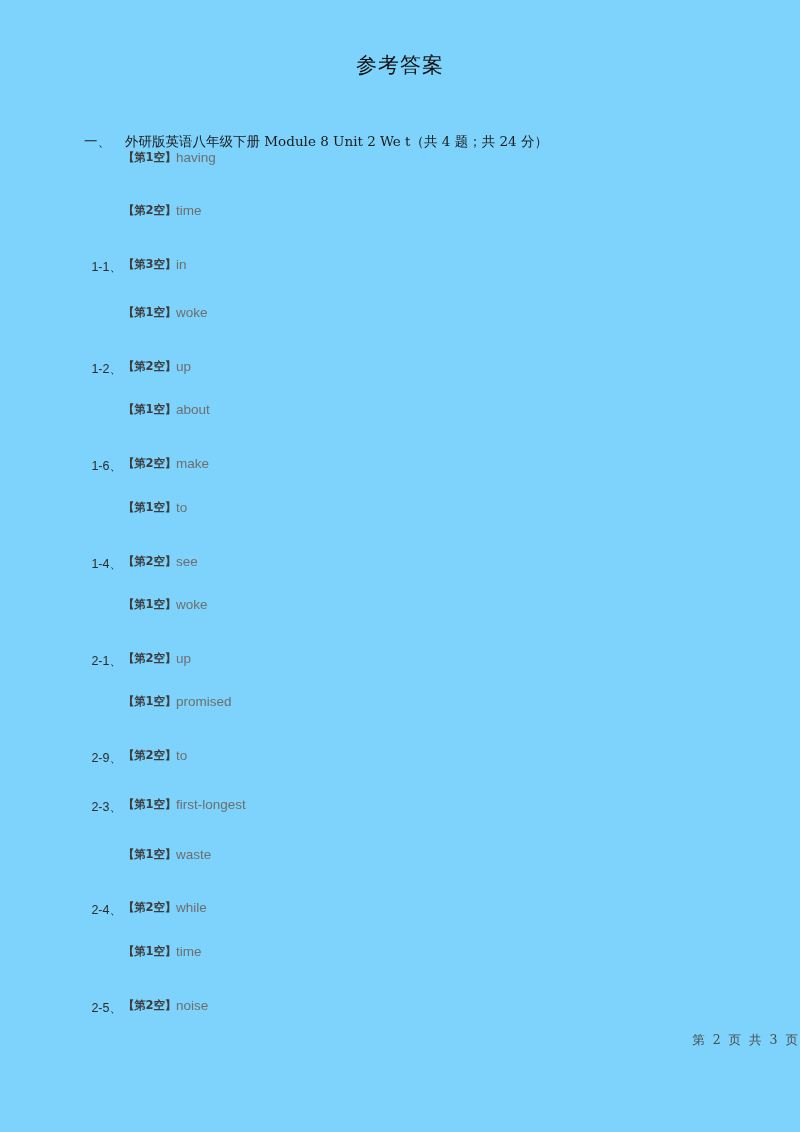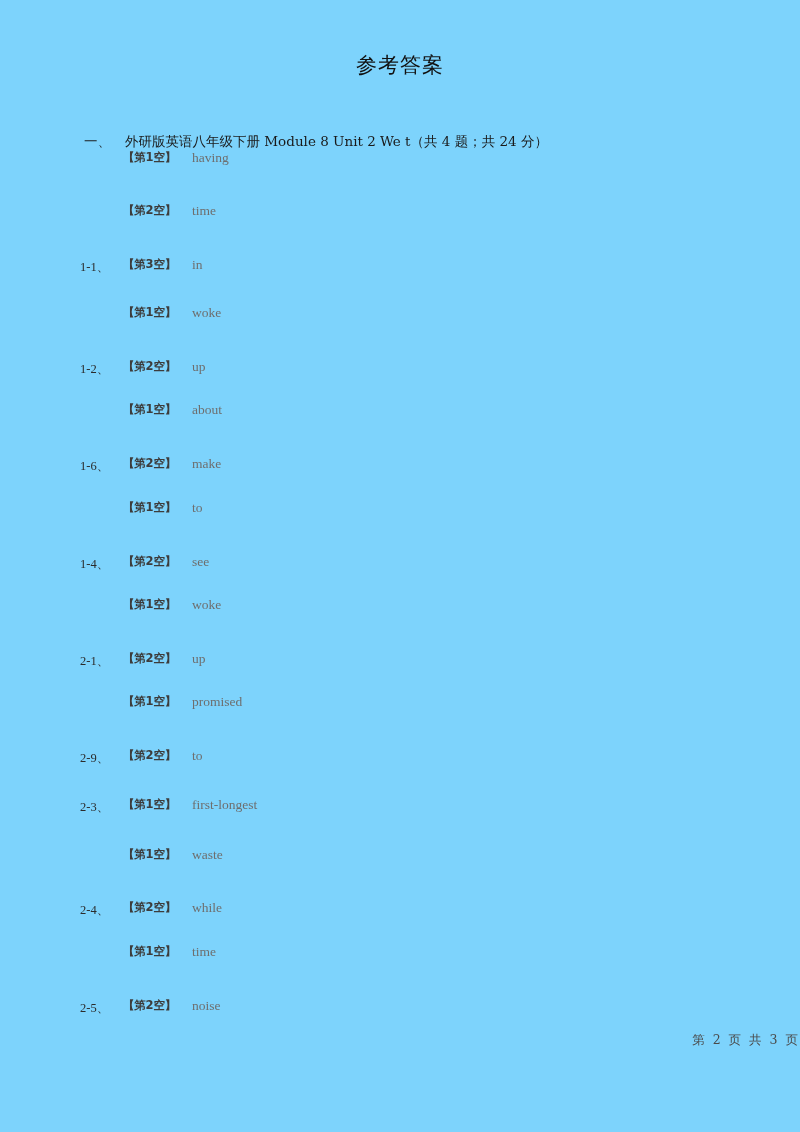--- a/index.html
+++ b/index.html
@@ -66,40 +66,40 @@
     position: absolute;
     left: 80px;
     height: 20px;
     white-space: nowrap;
   }
   .item-no {
     position: absolute;
     left: 0;
     top: 2px;
     width: 42px;
-    text-align: left;
-    font-family: Liberation Serif, serif;
+    text-align: right;
+    font-family: Liberation Sans, sans-serif;
     font-size: 12.5px;
     color: #2b2b2b;
   }
   .blank-tag {
     position: absolute;
     left: 43px;
     top: 0;
     font-family: "DejaVu Sans", "Liberation Sans", sans-serif;
     font-size: 11.5px;
     font-weight: bold;
     color: #3c3c3c;
     letter-spacing: -0.2px;
   }
   .answer-text {
     position: absolute;
-    left: 112px;
+    left: 96px;
     top: 0;
-    font-family: Liberation Serif, serif;
+    font-family: Liberation Sans, sans-serif;
     font-size: 13.5px;
     color: #6e6e6e;
   }
 
   
   .footer {
     position: absolute;
     top: 1032px;
     left: 0;
     width: 800px;

